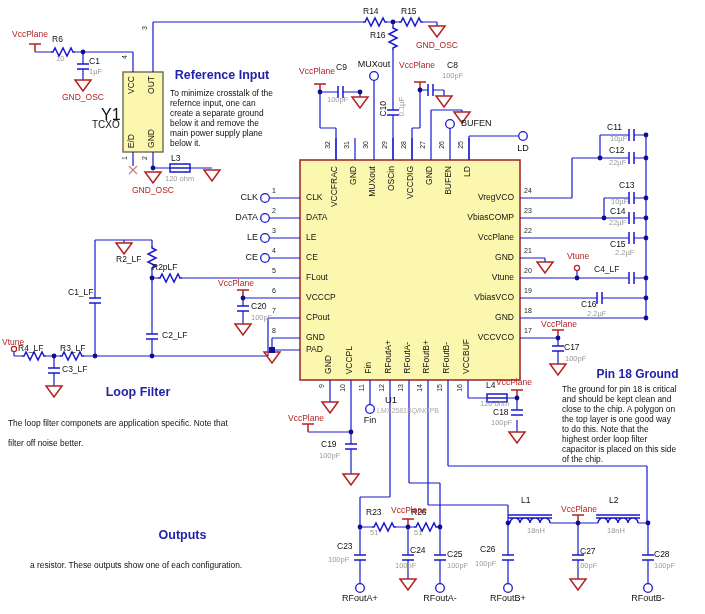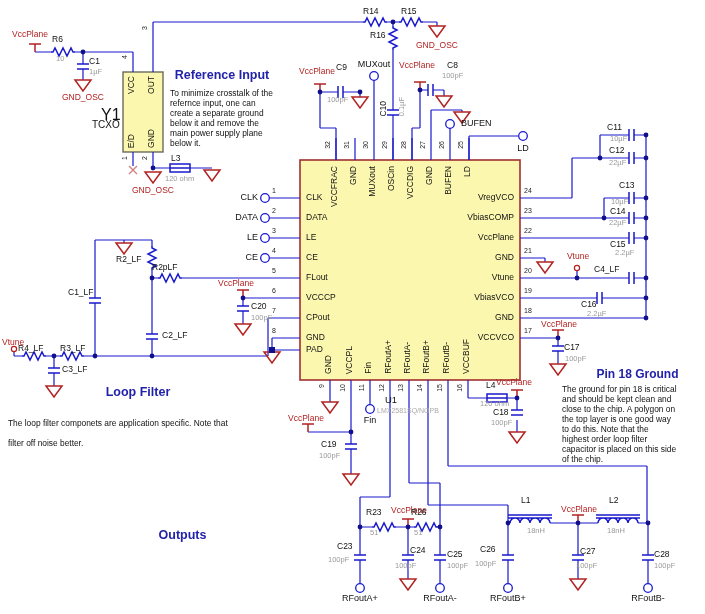--- a/index.html
+++ b/index.html
@@ -208,20 +208,21 @@
 <span class="t note" style="left:562px;top:384px">The ground for pin 18 is critical</span>
 <span class="t note" style="left:562px;top:394px">and should be kept clean and</span>
 <span class="t note" style="left:562px;top:404px">close to the chip.  A polygon on</span>
 <span class="t note" style="left:562px;top:414px">the top layer is one good way</span>
 <span class="t note" style="left:562px;top:424px">to do this.  Note that the</span>
 <span class="t note" style="left:562px;top:434px">highest order loop filter</span>
 <span class="t note" style="left:562px;top:444px">capacitor is placed on this side</span>
 <span class="t note" style="left:562px;top:454px">of the chip.</span>
 
 <span class="t title c" style="left:145px;top:529px;width:75px">Outputs</span>
+<span class="t note" style="left:30px;top:560px">a resistor.   These outputs show one of each configuration.</span>
 
 <span class="t ref" style="left:385px;top:395px;font-size:9.5px">U1</span>
 <span class="t" style="left:377px;top:407px;font-size:7px;color:#aaa">LMX2581SQ/NOPB</span>
 
 <span class="t pname vt" style="left:330px;top:166px">VCCFRAC</span>
 <span class="t pname vt" style="left:349px;top:166px">GND</span>
 <span class="t pname vt" style="left:368px;top:166px">MUXout</span>
 <span class="t pname vt" style="left:387px;top:166px">OSCin</span>
 <span class="t pname vt" style="left:406px;top:166px">VCCDIG</span>
 <span class="t pname vt" style="left:425px;top:166px">GND</span>

